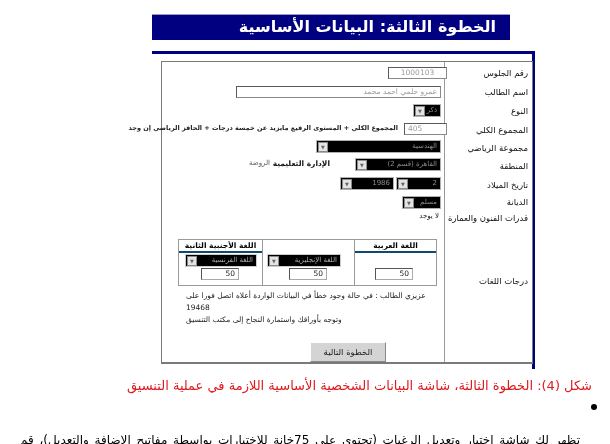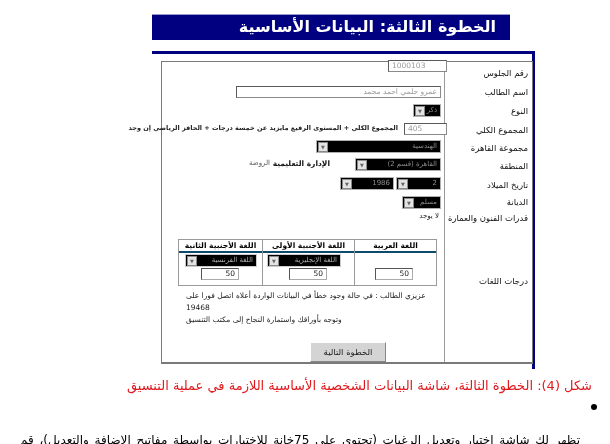--- a/index.html
+++ b/index.html
@@ -70,28 +70,28 @@
 <div class="abs banner-rule"></div>
 <div class="abs frame-right"></div>
 
 <div class="abs panel"></div>
 <div class="abs panel-divider"></div>
 
 <span class="abs label lbl" style="top:68px;">رقم الجلوس</span>
 <span class="abs label lbl" style="top:87px;">اسم الطالب</span>
 <span class="abs label lbl" style="top:106px;">النوع</span>
 <span class="abs label lbl" style="top:125px;">المجموع الكلي</span>
-<span class="abs label lbl" style="top:143px;">مجموعة القاهرة</span>
+<span class="abs label lbl" style="top:143px;">مجموعة الرياضي</span>
 <span class="abs label lbl" style="top:161px;">المنطقة</span>
 <span class="abs label lbl" style="top:180px;">تاريخ الميلاد</span>
 <span class="abs label lbl" style="top:197px;">الديانة</span>
 <span class="abs label lbl" style="top:213px;">قدرات الفنون والعمارة</span>
 <span class="abs label lbl" style="top:276px;margin-left:11px;">درجات اللغات</span>
 
-<div class="abs tb" style="left:388px; top:60px; width:51px;">1000103</div>
+<div class="abs tb" style="left:388px; top:67px; width:51px;text-align:center;">1000103</div>
 
 <div class="abs tb rtl-text" style="left:236px; top:86px; width:197px;">عمرو حلمي احمد محمد</div>
 
 <div class="abs sel" style="left:413px; top:104px; width:26px;">
   <span class="val">ذكر</span>
   <span class="arrow">▼</span>
 </div>
 
 <div class="abs tb" style="left:404px; top:123px; width:35px;">405</div>
 <span class="abs small-text" style="right:212px; top:124px; font-weight:bold; font-size:6.5px;">المجموع الكلي + المستوى الرفيع مايزيد عن خمسة درجات + الحافز الرياضي إن وجد</span>
@@ -130,21 +130,20 @@
     <div class="lang-head">اللغة الأجنبية الثانية</div>
     <div class="sel" style="position:absolute; left:6px; top:14px; width:70px; border-color:#ccc;">
       <span class="val" style="color:#b0b0b0;">اللغة الفرنسية</span>
       <span class="arrow">▼</span>
     </div>
     <div class="score" style="left:22px; top:28px;">50</div>
   </div>
   <div class="vline" style="left:83px;"></div>
 
   <div class="lang-col" style="left:84px; width:91px;">
-    <div class="lang-head">اللغة الأجنبية الأولى</div>
     <div class="sel" style="position:absolute; left:4px; top:14px; width:72px; border-color:#ccc;">
       <span class="val" style="color:#b0b0b0;">اللغة الإنجليزية</span>
       <span class="arrow">▼</span>
     </div>
     <div class="score" style="left:26px; top:28px;">50</div>
   </div>
   <div class="vline" style="left:175px;"></div>
 
   <div class="lang-col" style="left:176px; width:81px;">
     <div class="lang-head">اللغة العربية</div>

